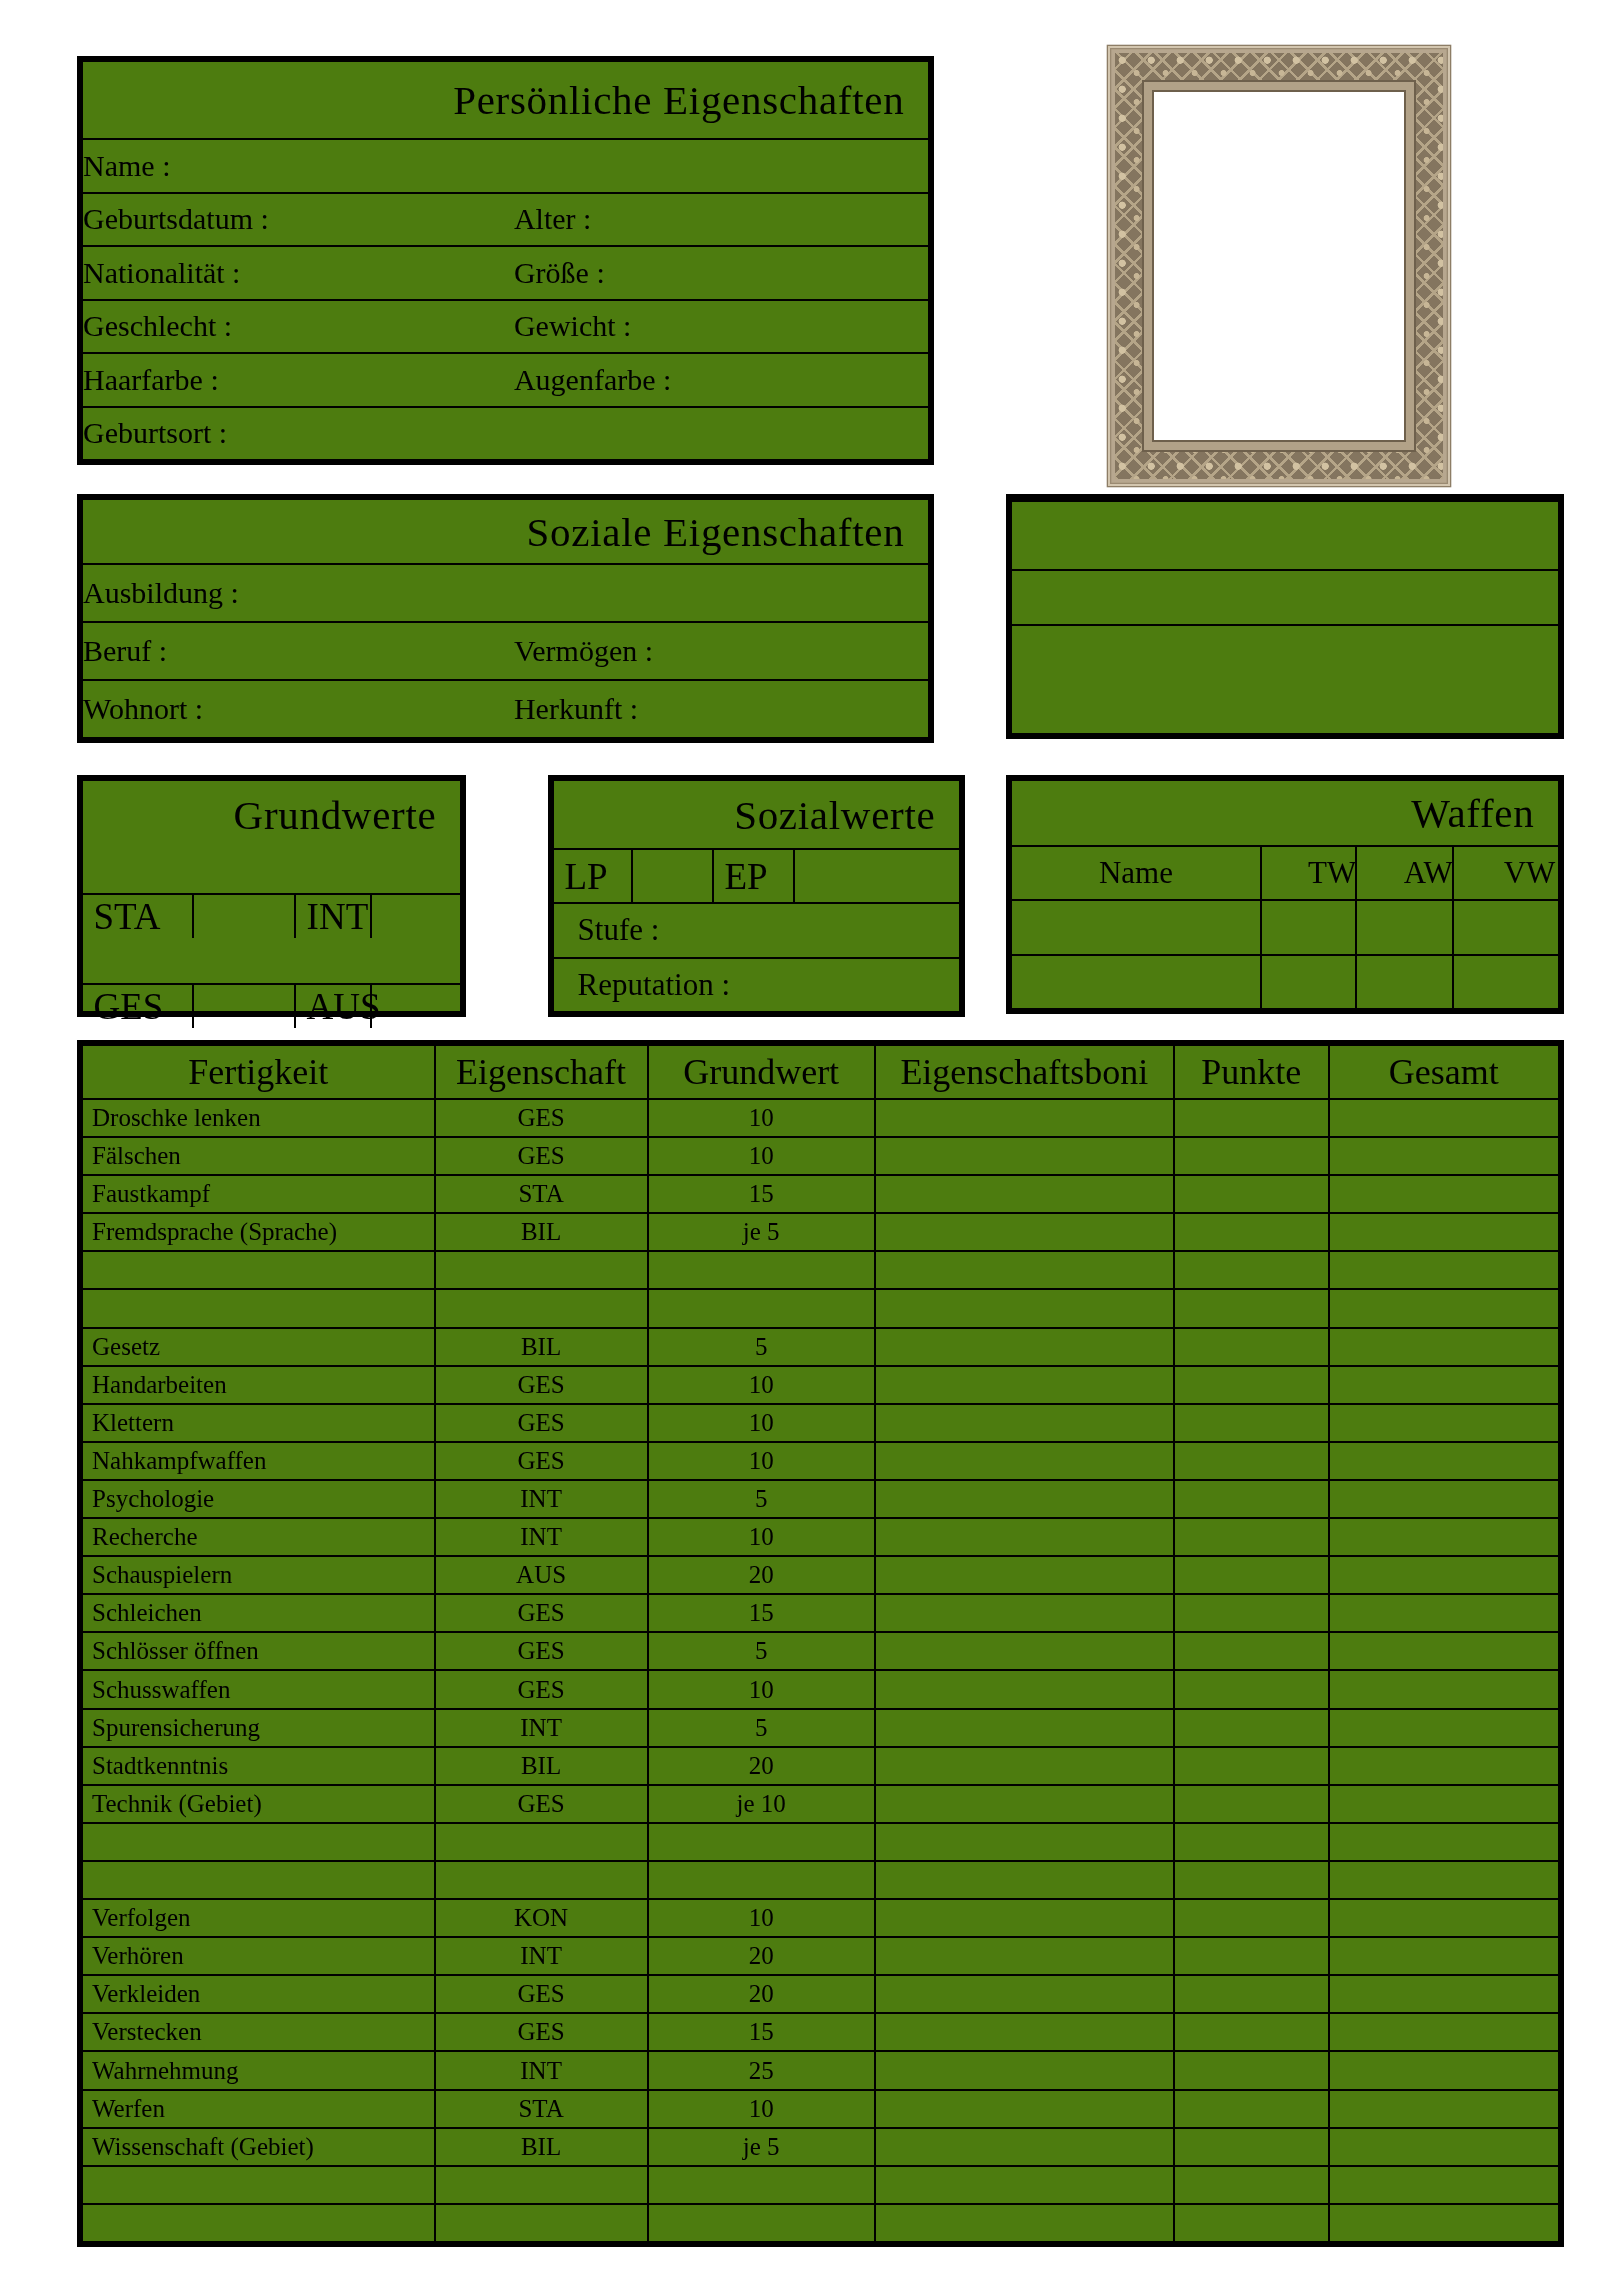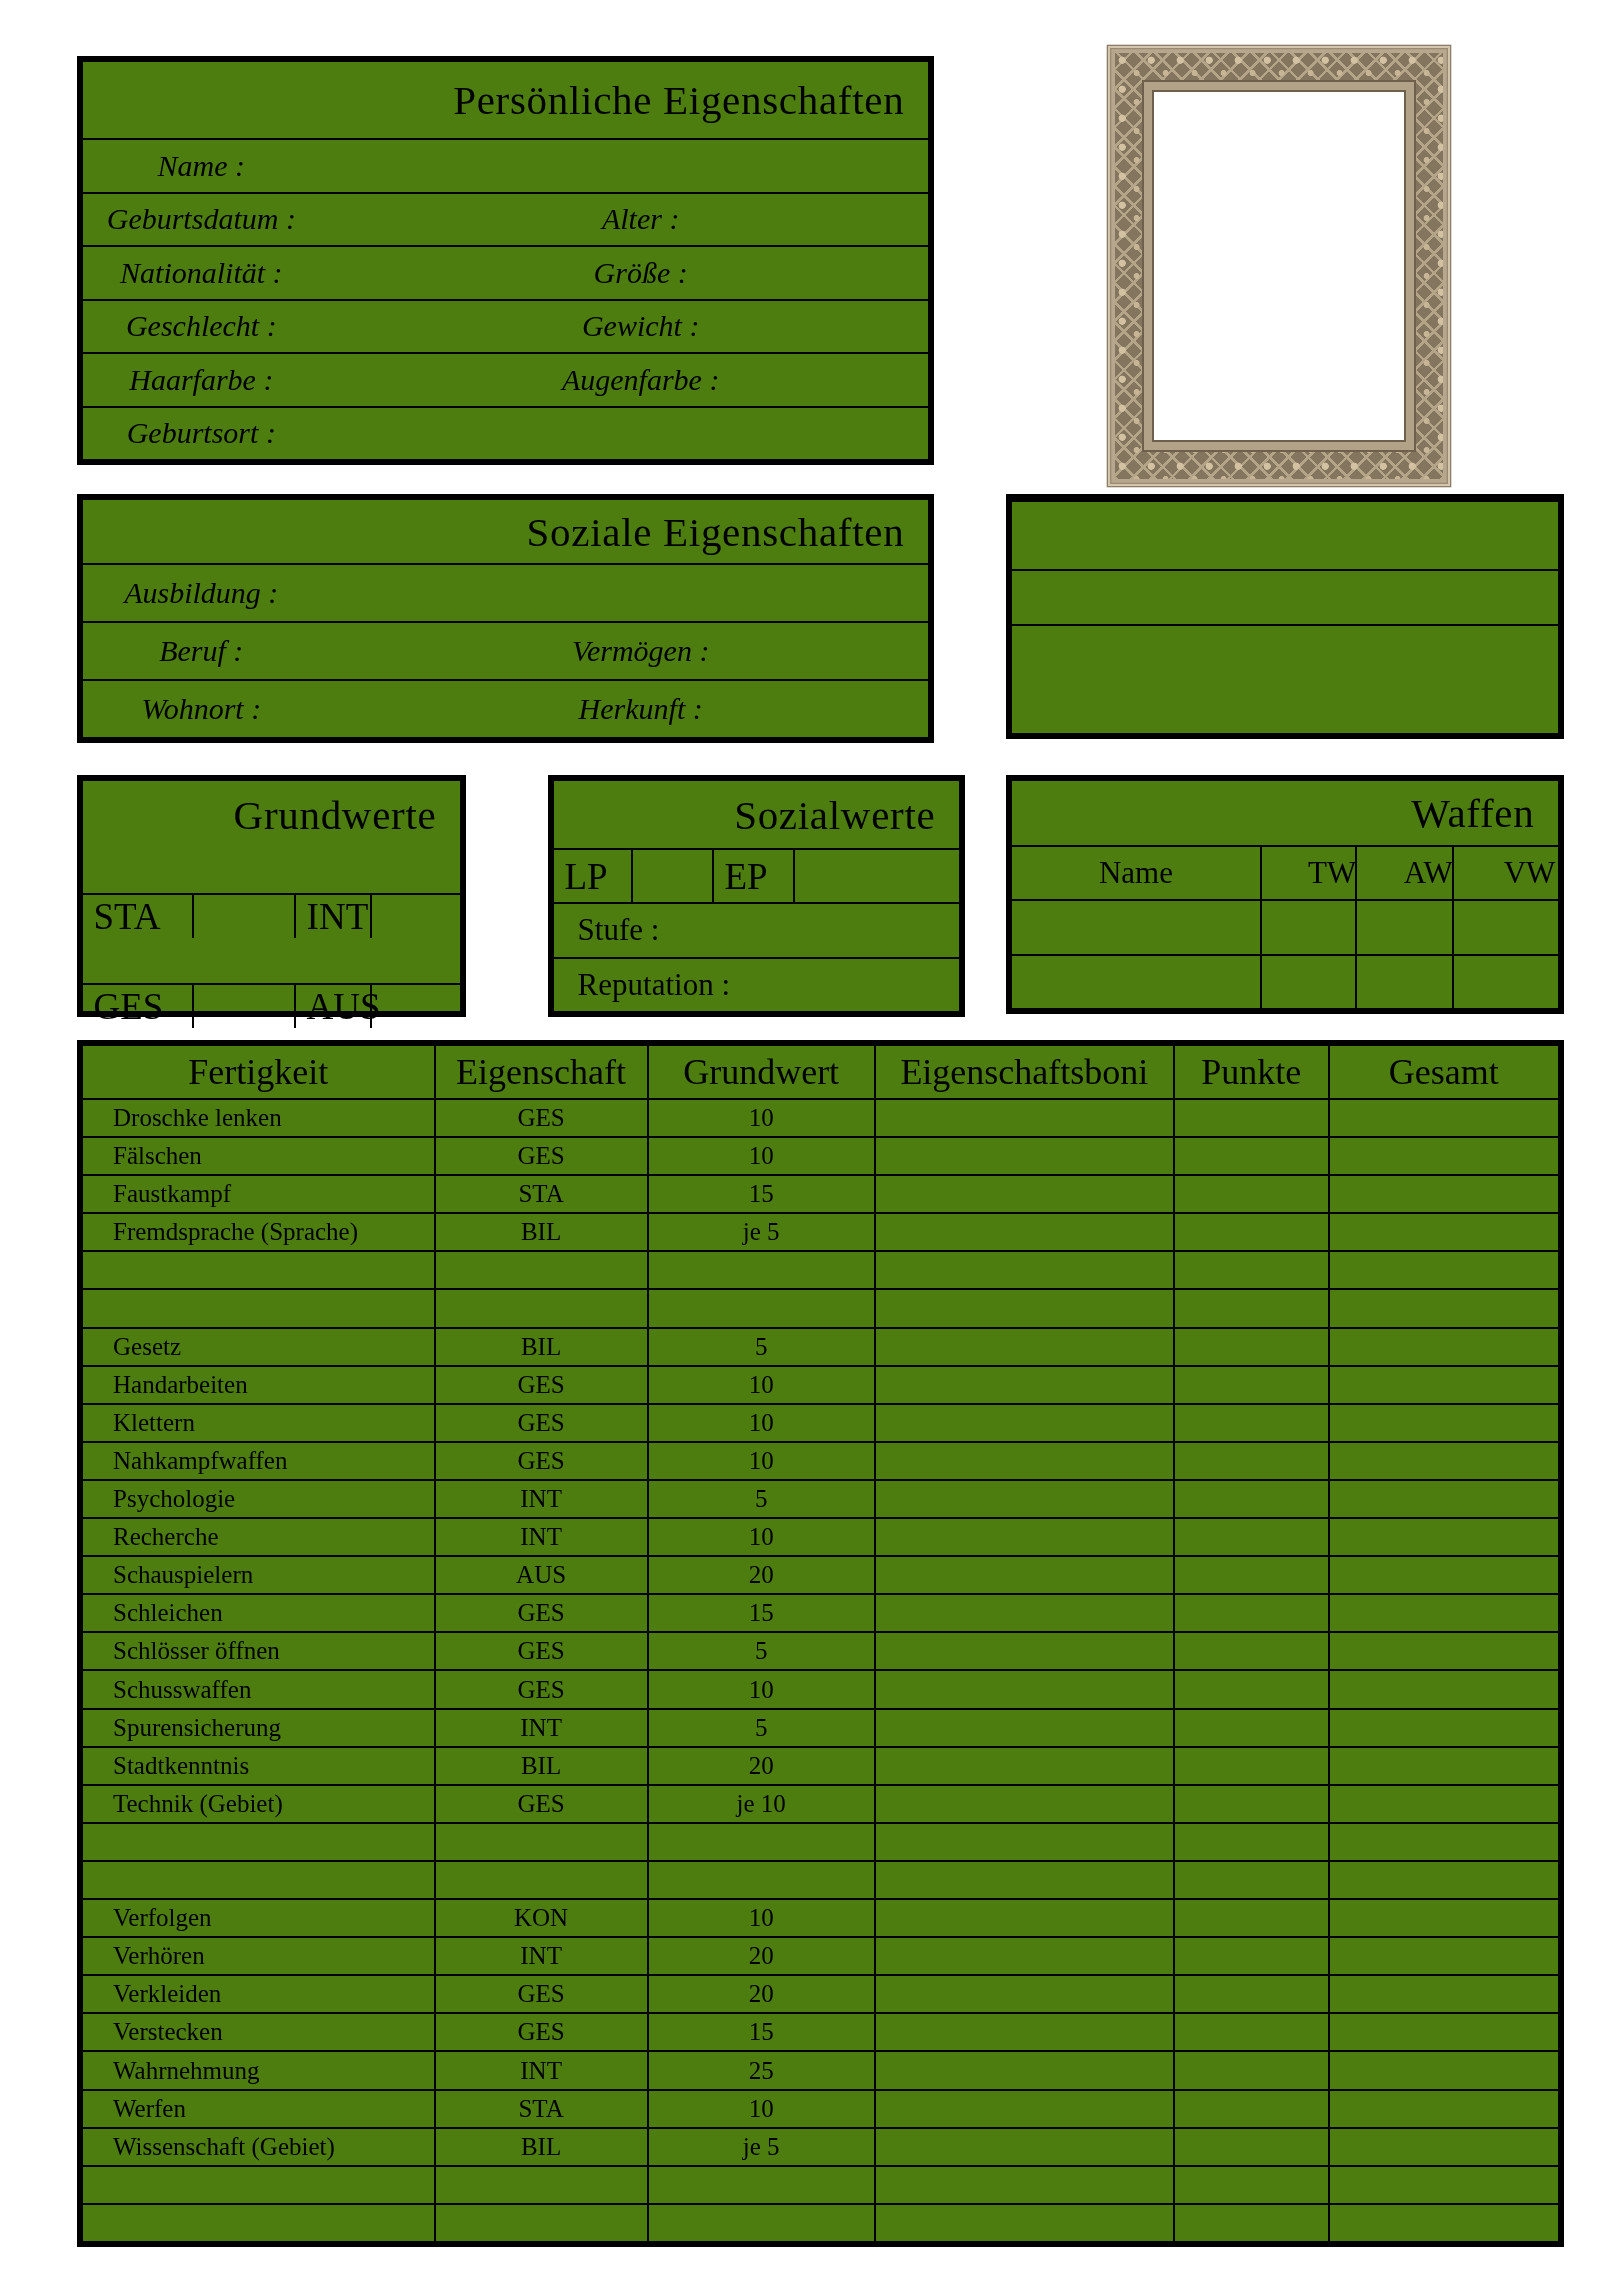--- a/index.html
+++ b/index.html
@@ -14,21 +14,21 @@
     display:flex; align-items:center; justify-content:flex-end;
     padding-right:23.6px; font-size:41px; letter-spacing:0.7px; white-space:nowrap;
   }
   .hline { border-top:2px solid #000; }
 
   
   #personal-box { left:77px; top:56px; width:857px; height:409px;
     grid-template-rows:76px repeat(6,1fr); }
   .pair-row { display:grid; grid-template-columns:28% 23% 30% 19%; align-items:center;
     font-size:30px; }
-  .pair-row .lab { text-align:center; white-space:nowrap;font-style:italic; }
+  .pair-row .lab { text-align:left; white-space:nowrap; }
 
   
   #portrait-frame { position:absolute; left:1108px; top:46px; width:342px; height:440px;
     background:#b7a78f; border:2px solid #d3c6af;
     box-shadow:0 0 0 1.3px #8d7d66, inset 0 0 0 1.3px #9a8a72; }
   #portrait-frame .band { position:absolute; left:5.2px; top:5.2px; right:5.2px; bottom:5.2px;
     background-color:#84755f;
     background-image:
       radial-gradient(circle at 7.2px 7.2px, #d2c2a2 3.3px, rgba(0,0,0,0) 3.9px),
       radial-gradient(circle at 21.6px 20px, #c7b696 2.6px, rgba(0,0,0,0) 3.3px),
@@ -71,21 +71,21 @@
 
   
   #skills-table { left:77px; top:1040px; width:1487px; height:1207px;
     grid-template-rows:52px repeat(30,1fr); }
   .skill-row { display:grid;
     grid-template-columns:23.77% 14.44% 15.4% 20.29% 10.48% 1fr; }
   .skill-row + .skill-row { border-top:2px solid #000; }
   .skill-row > div { display:flex; align-items:center; justify-content:center;
     font-size:25px; white-space:nowrap; overflow:hidden; }
   .skill-row > div + div { border-left:2px solid #000; }
-  .skill-row > div:first-child { justify-content:flex-start; padding-left:30px; }
+  .skill-row > div:first-child { justify-content:flex-start; padding-left:9px; }
   .skill-row.head > div { font-size:36px; justify-content:center; }
   .skill-row.head > div:first-child { padding-left:0; }
 </style>
 </head>
 <body>
 
 <div class="page">
 
   <section class="box" id="personal-box">
     <div class="box-title">Persönliche Eigenschaften</div>

